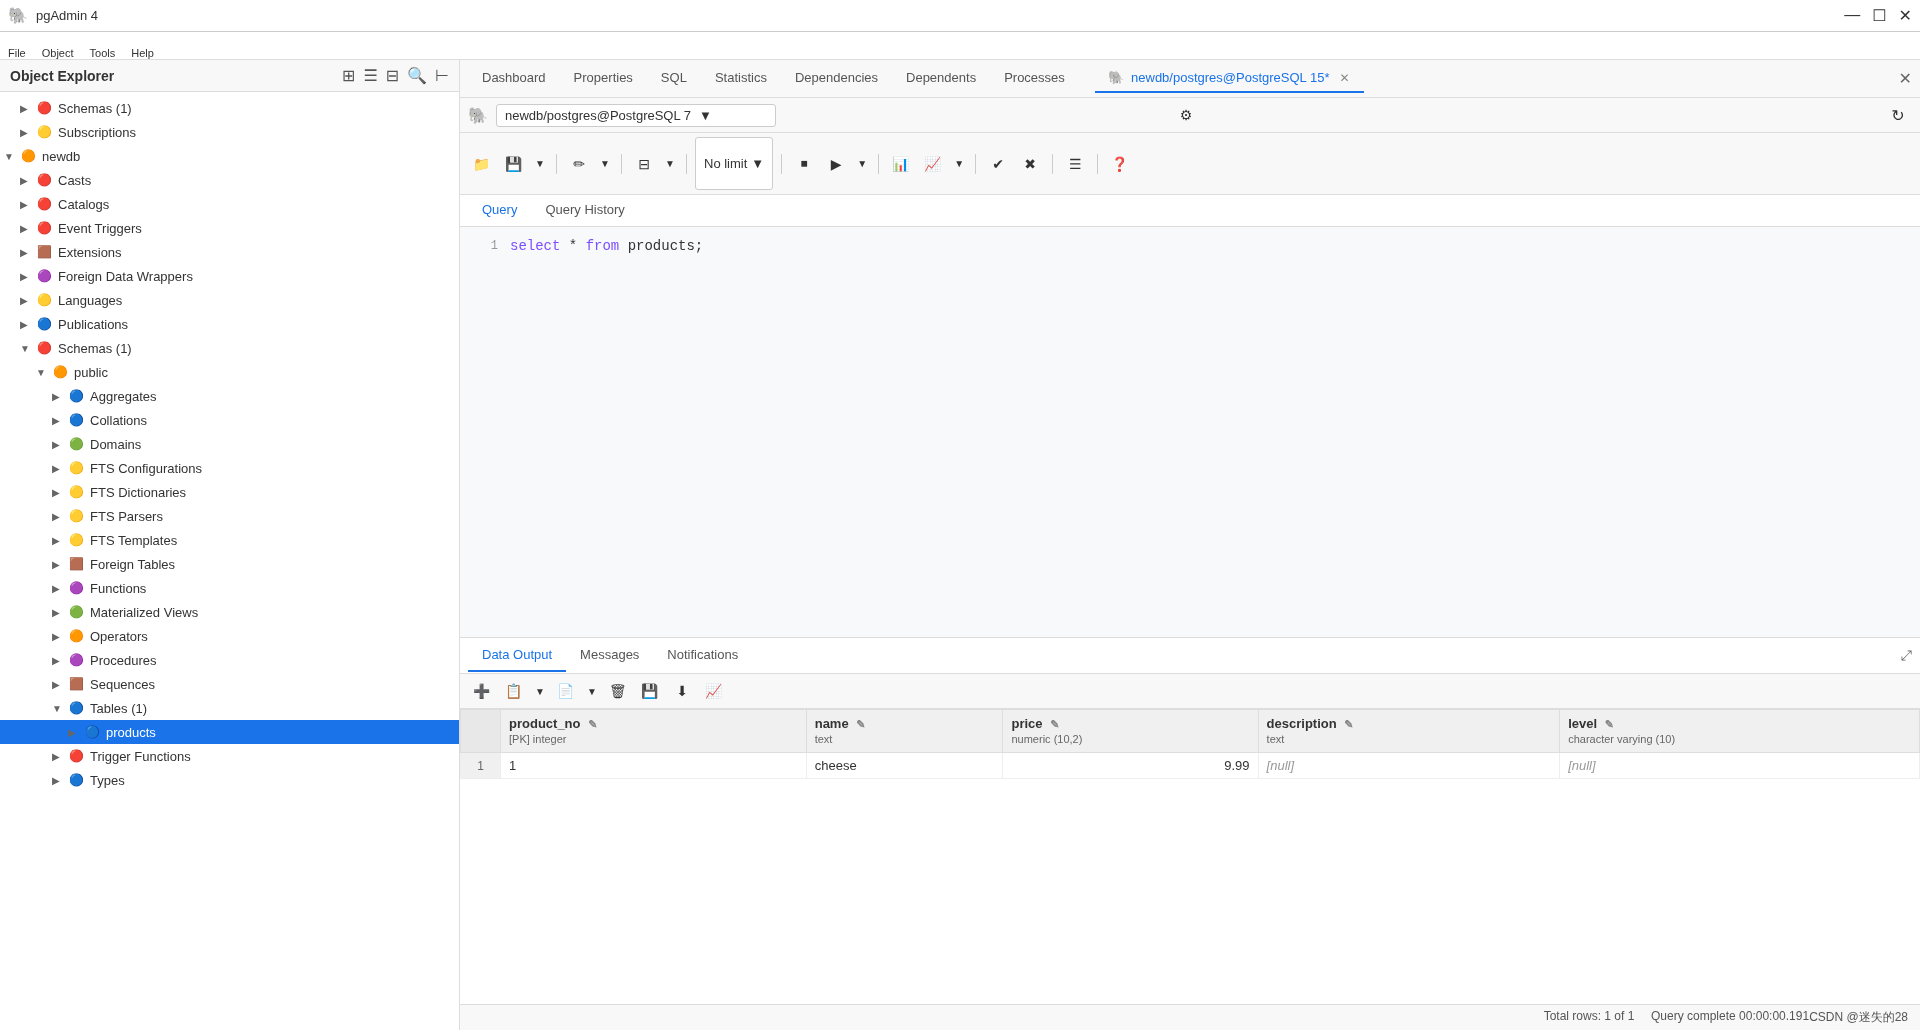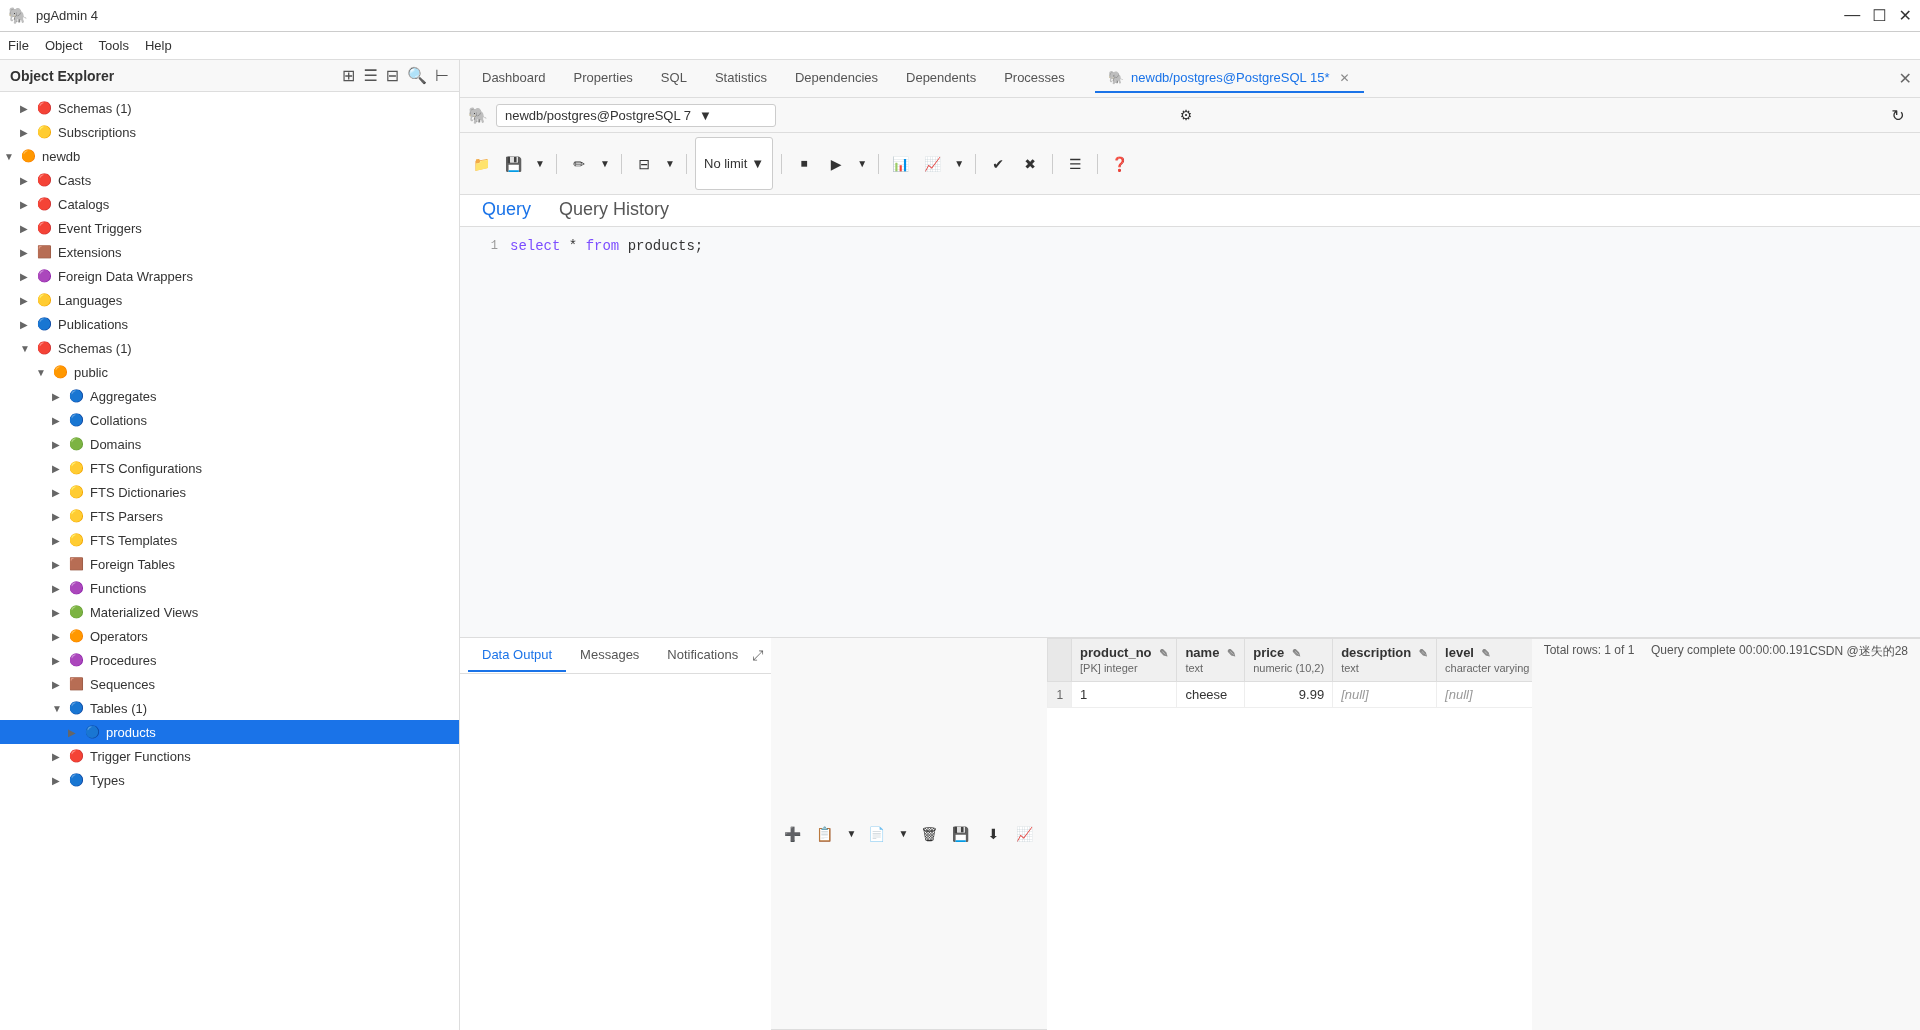--- a/index.html
+++ b/index.html
@@ -16,25 +16,25 @@
       justify-content: space-between;
     }
     #titlebar-left { display: flex; align-items: center; gap: 8px; font-size: 13px; }
     #titlebar-right { display: flex; gap: 12px; font-size: 16px; cursor: pointer; }
 
     
     #menubar {
       background: #fff;
       height: 28px;
       display: flex;
-      align-items: center;
+      align-items: flex-end;
       padding: 0 8px;
       gap: 16px;
       border-bottom: 1px solid #ddd;
-      font-size: 13px;
+      font-size: 11px;
     }
     #menubar span { cursor: pointer; }
 
     
     #main {
       display: flex;
       height: calc(1030px - 60px);
     }
 
     
@@ -193,21 +193,21 @@
       display: flex;
       align-items: center;
       padding: 0 8px;
       border-bottom: 1px solid #ddd;
       background: #fff;
       height: 32px;
     }
     .query-tab {
       padding: 10px 14px;
       cursor: pointer;
-      font-size: 18px;
+      font-size: 13px;
       color: #555;
       border-bottom: 2px solid transparent;
     }
     .query-tab.active { border-bottom: 2px solid #1a73e8; color: #1a73e8; }
 
     
     #code-editor {
       flex: 1;
       background: #f8f9fa;
       padding: 8px 0;
@@ -223,21 +223,21 @@
     }
     .line-number { color: #999; width: 30px; text-align: right; margin-right: 12px; font-size: 12px; flex-shrink: 0; }
     .kw-select { color: #7c4dff; }
     .kw-star { color: #333; }
     .kw-from { color: #7c4dff; }
 
     
     #results-section {
       flex: 1;
       display: flex;
-      flex-direction: row;
+      flex-direction: column;
       overflow: hidden;
     }
 
     #results-tabs {
       display: flex;
       align-items: center;
       padding: 0 8px;
       border-bottom: 1px solid #ddd;
       background: #fff;
       height: 36px;

